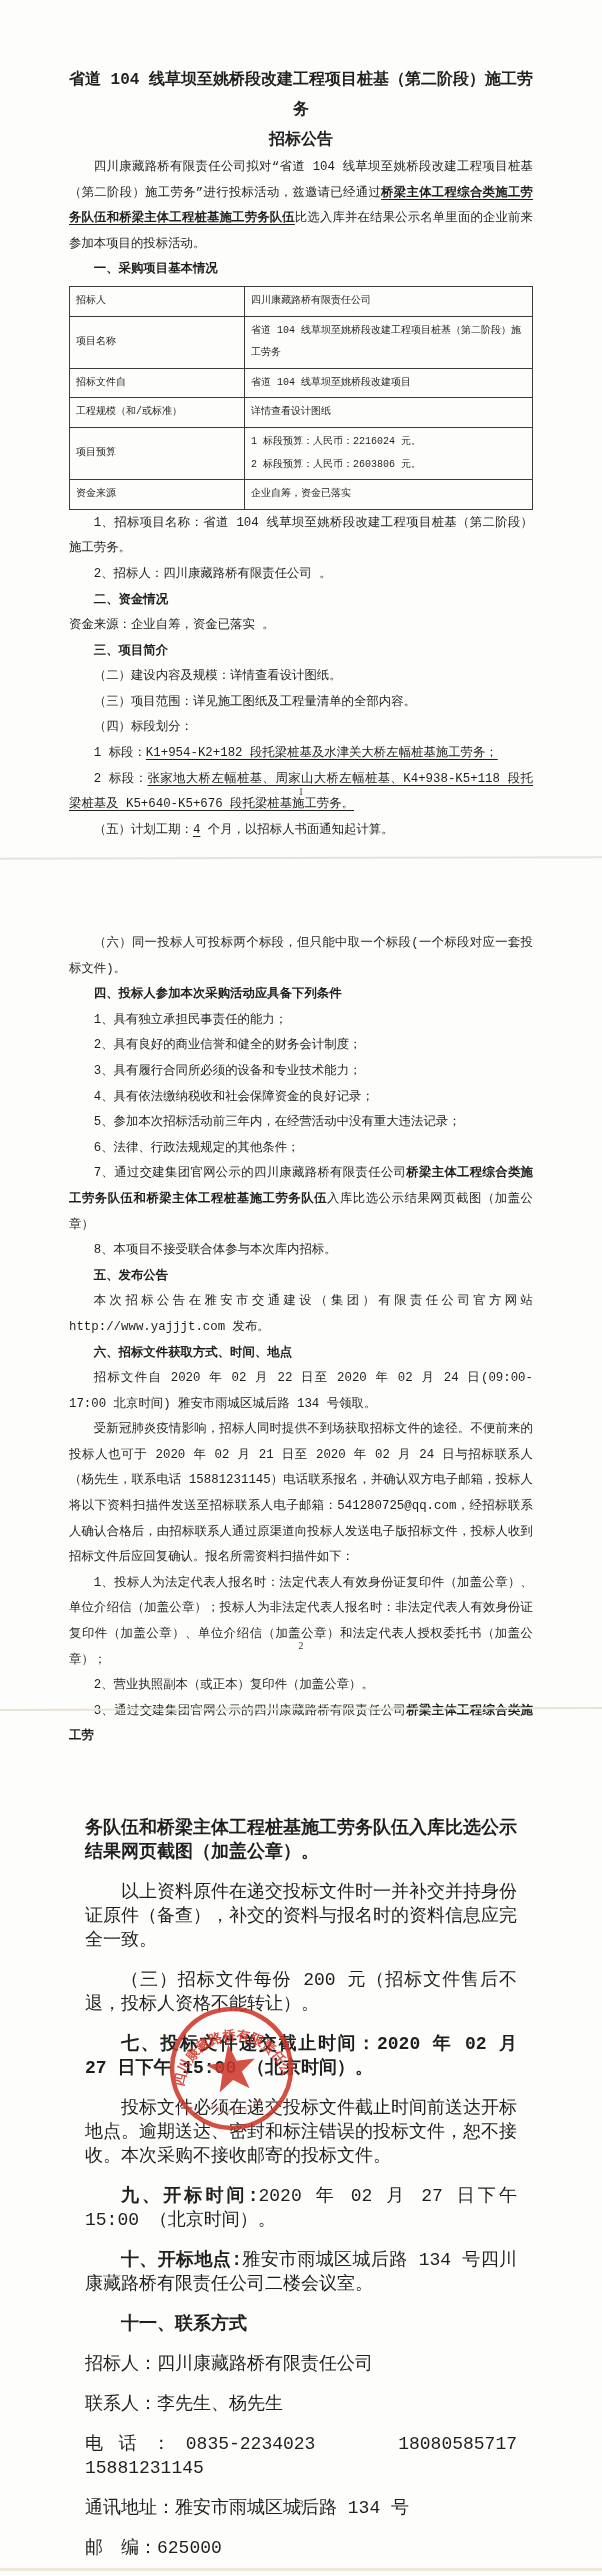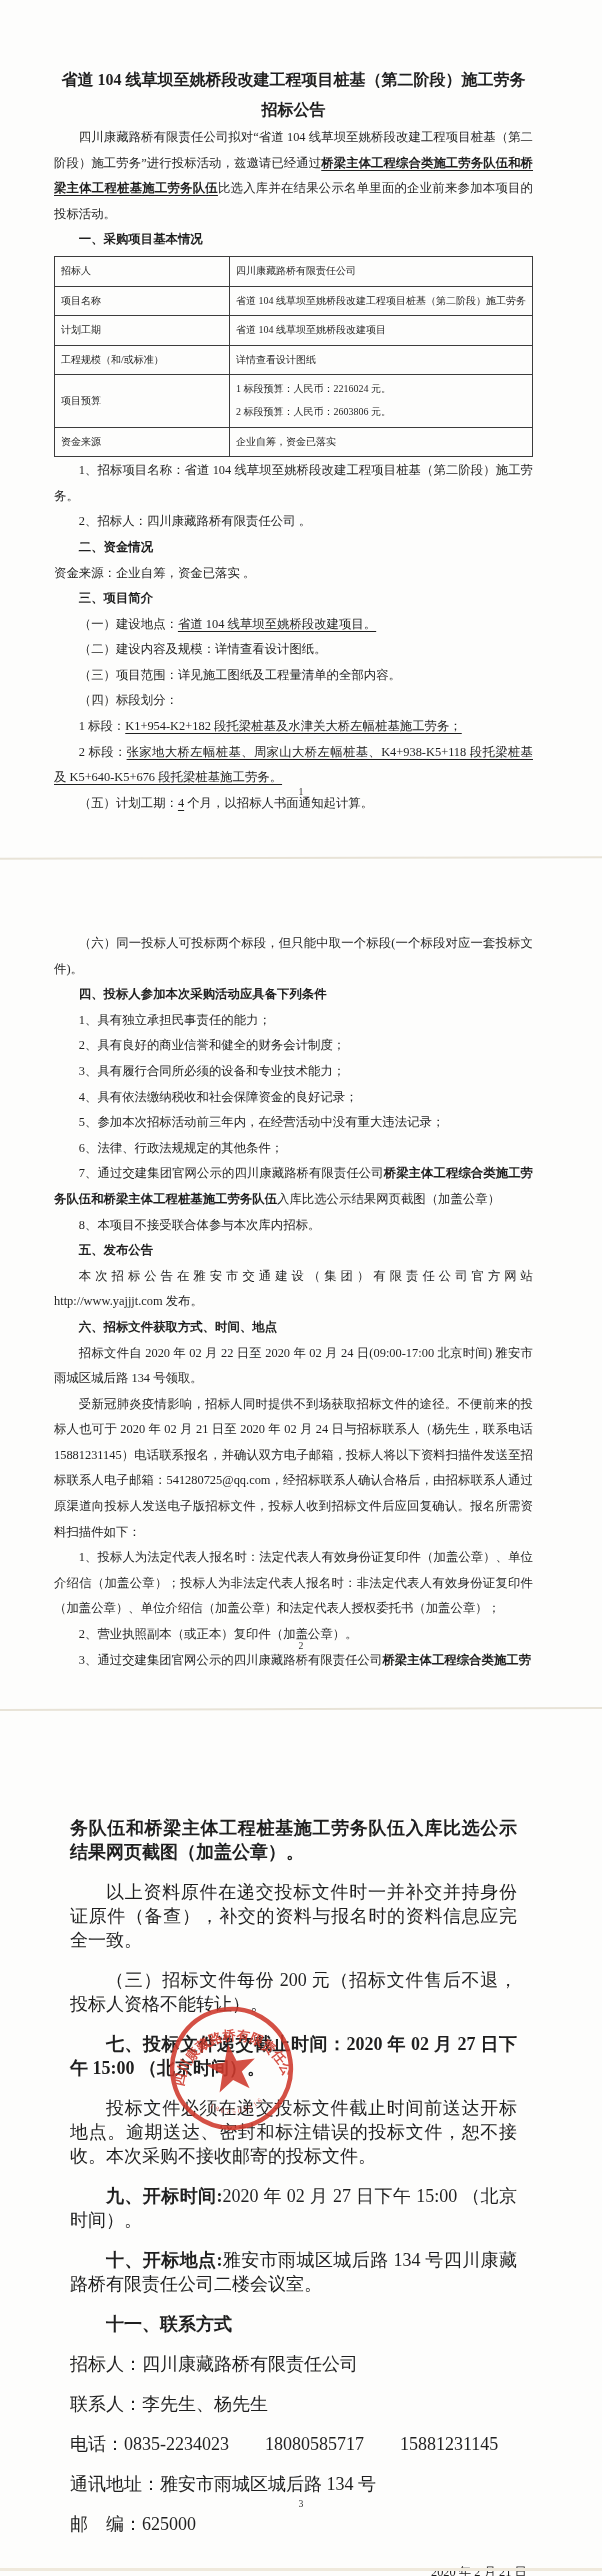--- a/index.html
+++ b/index.html
@@ -2,21 +2,21 @@
 <html style="font-size:12px"><head>
 <meta charset="utf-8">
 <style>
   html,body{margin:0;padding:0;background:#ffffff;}
   .sheet{
     position:relative;width:602px;height:2576px;margin:0 auto;
     background:#fdfdfc;color:#1f1f1f;
     font-family:"Liberation Serif","DejaVu Serif",serif;
     overflow:hidden;
   }
-  .page{position:absolute;left:0;width:602px;box-sizing:border-box;padding-left:54px;padding-right:69px;}
+  .page{position:absolute;left:0;width:602px;box-sizing:border-box;padding-left:69px;padding-right:69px;font-family:Liberation Mono, monospace;}
   .page1{top:0;height:858px;padding-top:65px;}
   .page2{top:860px;height:849px;padding-top:71px;}
   .page3{top:1710px;height:866px;padding-top:90px;}
   .pagebreak{position:absolute;left:0;width:602px;height:1.5px;background:#e8e3d7;}
   .pb1{top:857px;transform:rotate(-0.15deg);}
   .pb2{top:1708px;transform:rotate(-0.2deg);}
   .pb3{top:2568px;height:3px;background:#efe9dc;}
   .doc-title{font-size:16px;font-weight:700;text-align:center;line-height:30px;margin:0;}
   .para{font-size:12.4px;line-height:25.6px;margin:0;text-indent:2em;text-align:justify;}
   .p2 .para{line-height:25.6px;}
@@ -59,21 +59,21 @@
       <tbody>
           <tr>
         <td class="lbl cellline">招标人</td>
         <td class="val cellline">四川康藏路桥有限责任公司</td>
       </tr>
       <tr>
         <td class="lbl cellline">项目名称</td>
         <td class="val cellline">省道 104 线草坝至姚桥段改建工程项目桩基（第二阶段）施工劳务</td>
       </tr>
       <tr>
-        <td class="lbl cellline">计划工期</td>
+        <td class="lbl cellline">招标文件自</td>
         <td class="val cellline">省道 104 线草坝至姚桥段改建项目</td>
       </tr>
       <tr>
         <td class="lbl cellline">工程规模（和/或标准）</td>
         <td class="val cellline">详情查看设计图纸</td>
       </tr>
       <tr>
         <td class="lbl cellline">项目预算</td>
         <td class="val">
           <div class="cellline">1 标段预算：人民币：2216024 元。</div>
@@ -85,21 +85,20 @@
         <td class="val cellline">企业自筹，资金已落实</td>
       </tr>
     </tbody>
       </table>
 
     <p class="para" style="margin-top:1px;">1、招标项目名称：省道 104 线草坝至姚桥段改建工程项目桩基（第二阶段）施工劳务。</p>
     <p class="para">2、招标人：四川康藏路桥有限责任公司 。</p>
     <p class="para heading">二、资金情况</p>
     <p class="para noindent">资金来源：企业自筹，资金已落实 。</p>
     <p class="para heading">三、项目简介</p>
-    <p class="para"><span>（一）建设地点：</span><span class="ul">省道 104 线草坝至姚桥段改建项目。</span></p>
     <p class="para">（二）建设内容及规模：详情查看设计图纸。</p>
     <p class="para">（三）项目范围：详见施工图纸及工程量清单的全部内容。</p>
     <p class="para">（四）标段划分：</p>
     <p class="para"><span>1 标段：</span><span class="ul">K1+954-K2+182 段托梁桩基及水津关大桥左幅桩基施工劳务；</span></p>
     <p class="para"><span>2 标段：</span><span class="ul">张家地大桥左幅桩基、周家山大桥左幅桩基、K4+938-K5+118 段托梁桩基及 K5+640-K5+676 段托梁桩基施工劳务。</span></p>
     <p class="para"><span>（五）计划工期：</span><span class="ul">4</span><span> 个月，以招标人书面通知起计算。</span></p>
   </div>
   <div class="pageno pn1">1</div>
   <div class="pagebreak pb1"></div>
 

